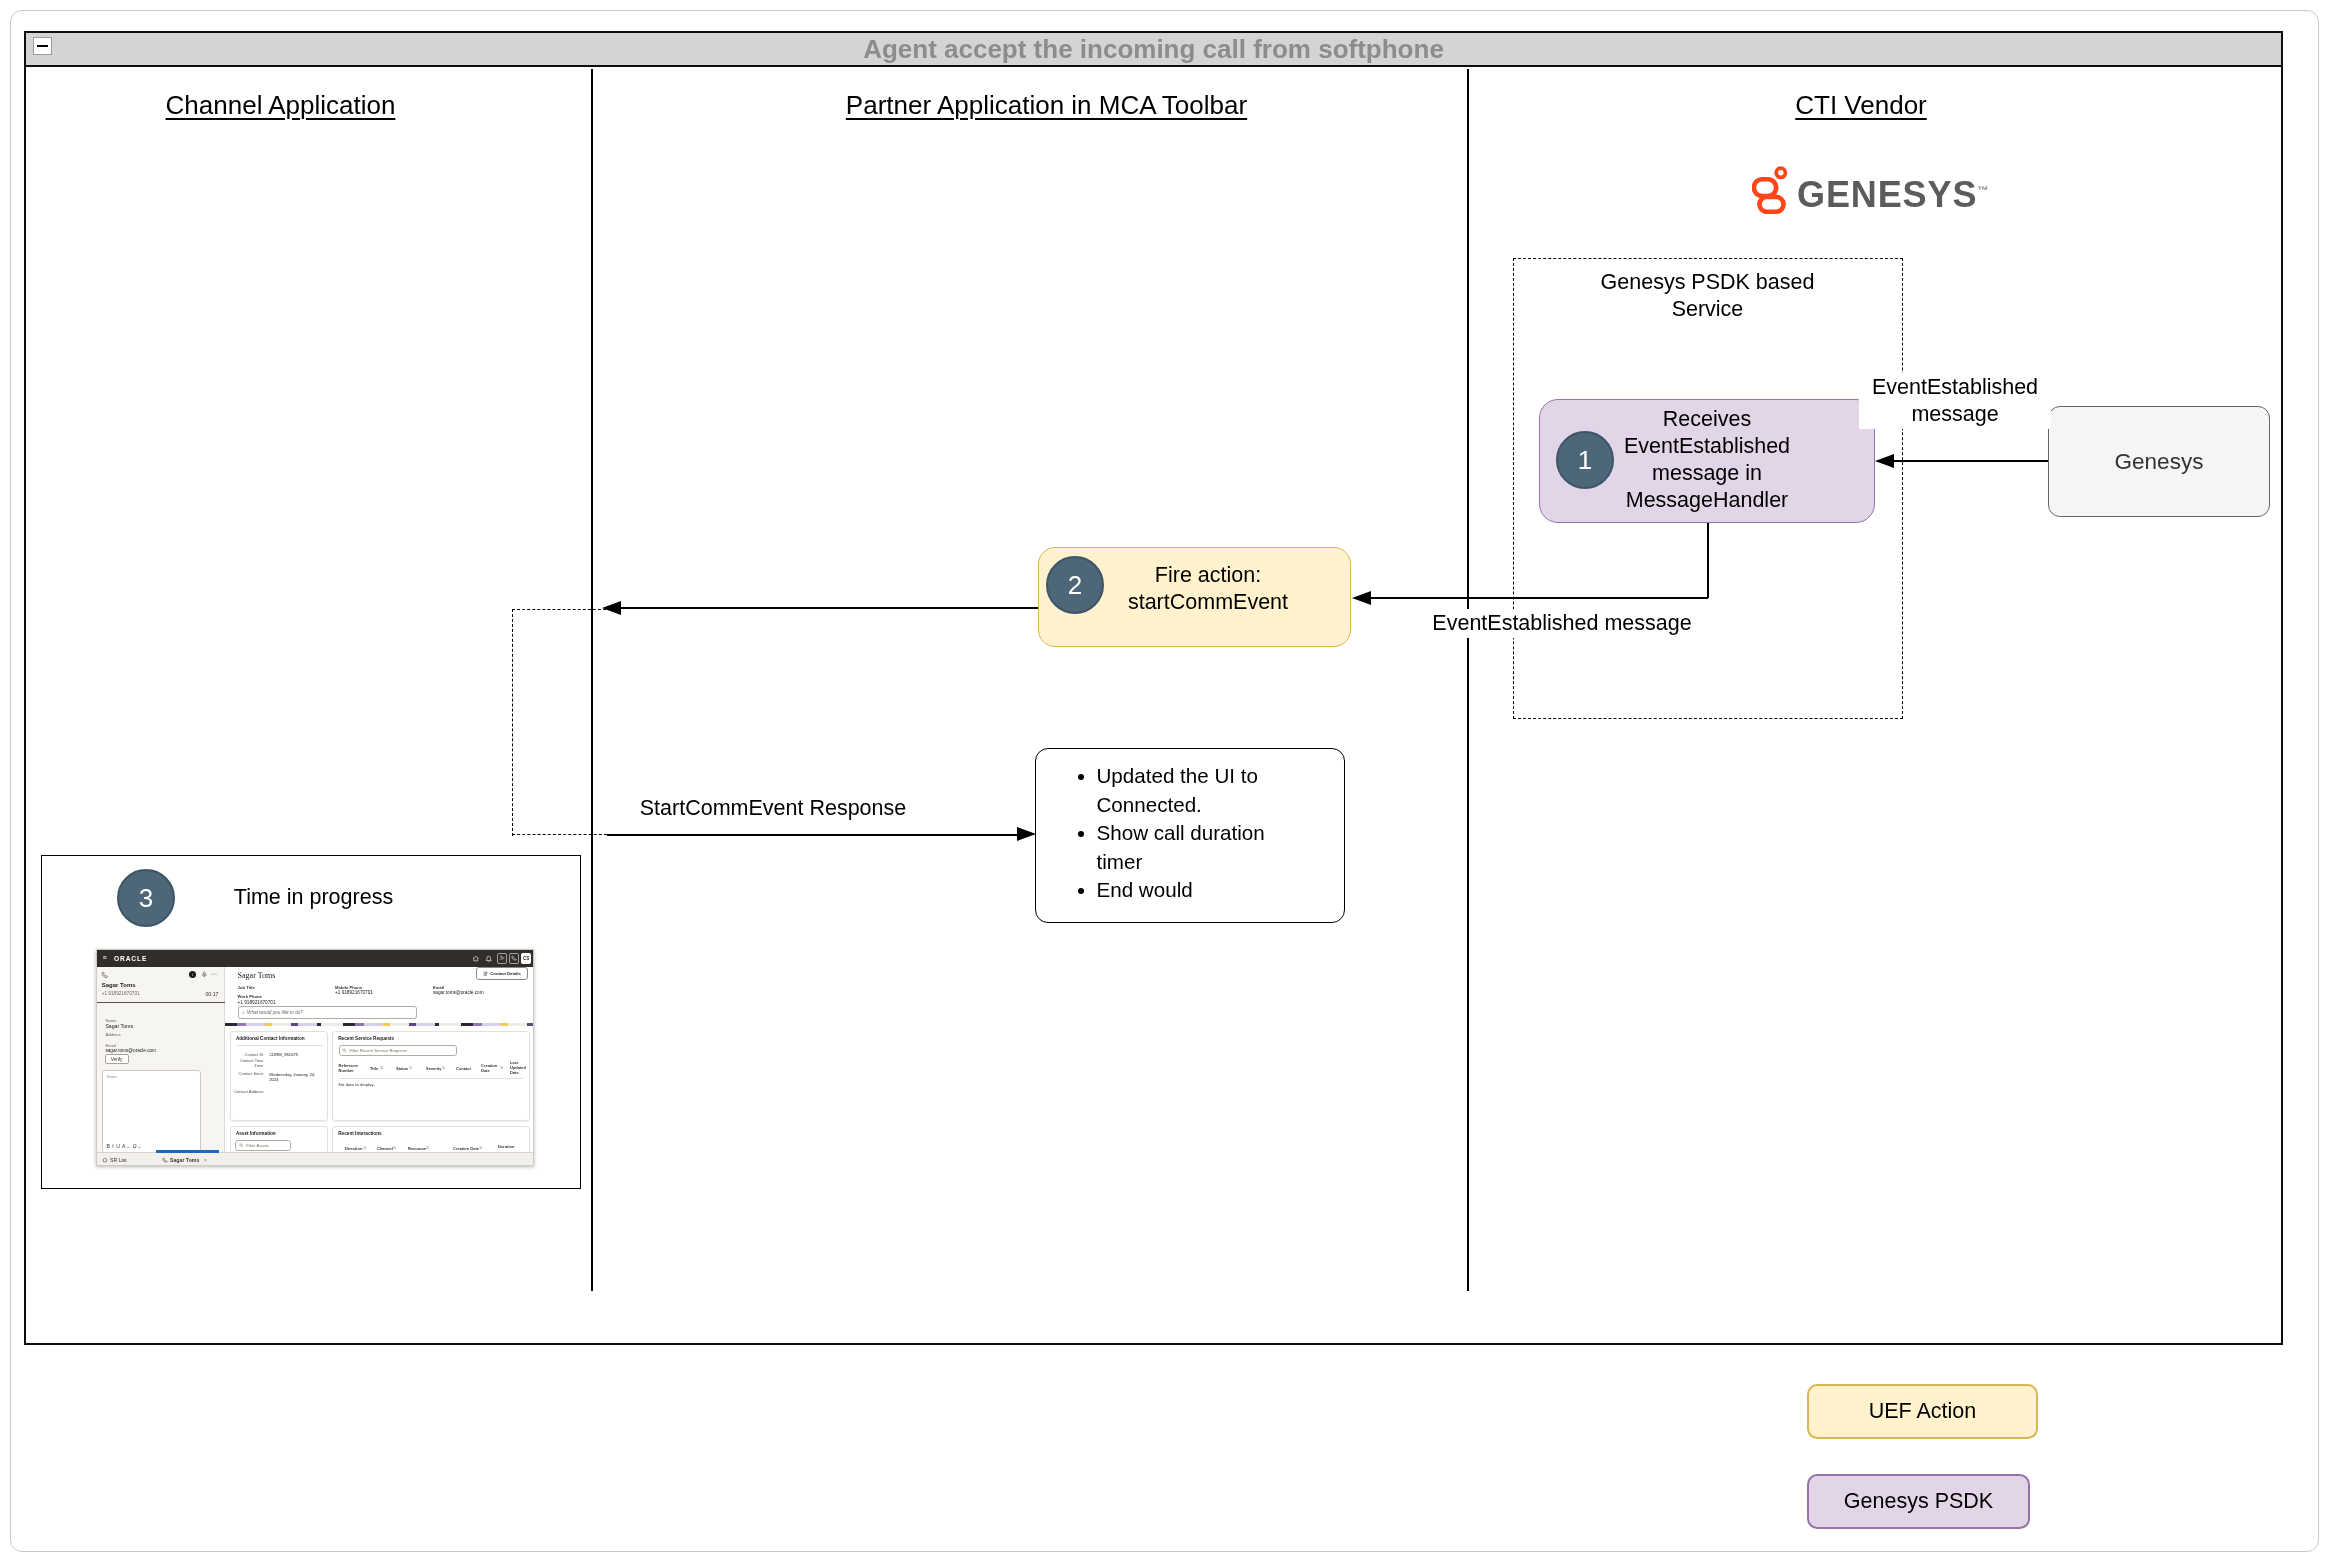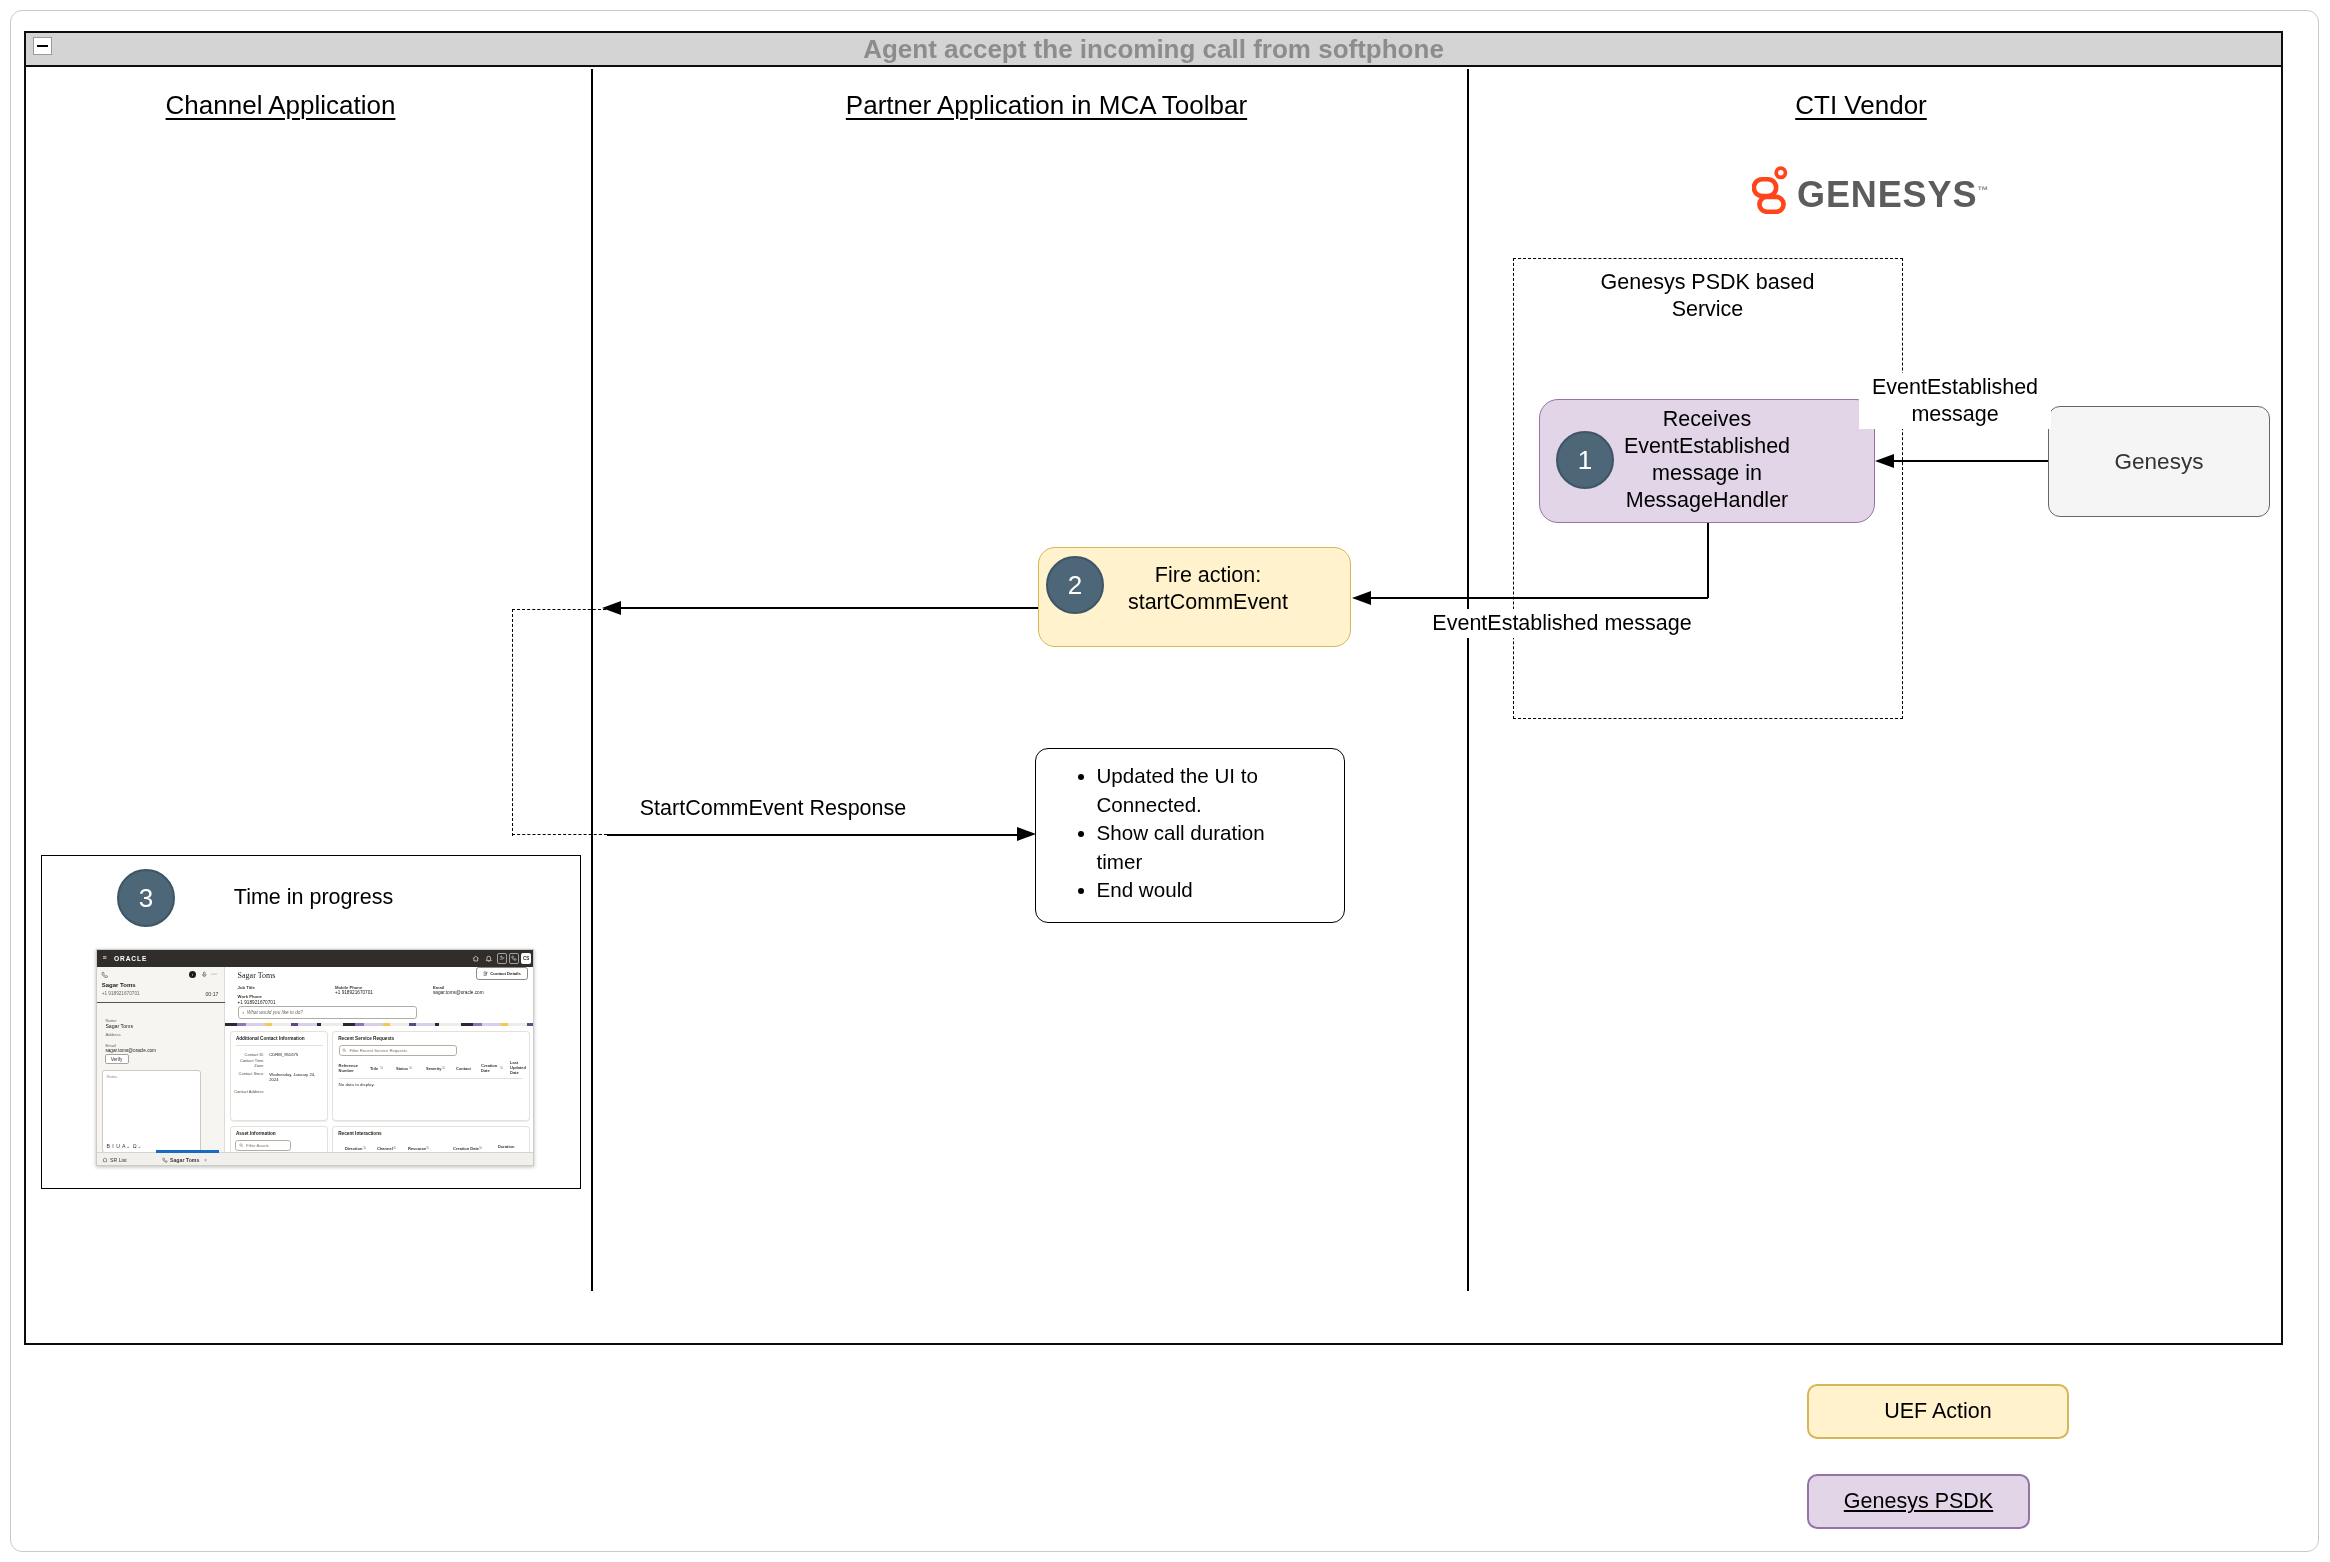--- a/index.html
+++ b/index.html
@@ -10,21 +10,21 @@
   .frame{left:24px;top:31px;width:2259px;height:1314px;border:2.3px solid #0d0d0d;background:#fff;}
   .titlebar{left:24px;top:31px;width:2259px;height:36px;background:#d4d4d4;border:2.3px solid #0d0d0d;display:flex;align-items:center;justify-content:center;}
   .titlebar .t{font-size:26px;font-weight:bold;color:#8c8c8c;}
   .collapse-btn{left:33px;top:37px;width:19px;height:18px;background:#fff;border:1.4px solid #9a9a9a;display:flex;align-items:center;justify-content:center;}
   .collapse-btn .minus{width:10.3px;height:2.8px;background:#000;}
   .lane-title{font-size:26px;color:#000;text-align:center;text-decoration:underline;text-decoration-thickness:1.9px;text-underline-offset:4.2px;}
   .lane-line{width:1.9px;background:#000;}
   .dashed-box{border:1.9px dashed #000;}
   .node-text{font-size:21.5px;line-height:27px;text-align:center;color:#000;}
   .shape{border-radius:19px;}
-  .purple{background:#e1d5e7;border:1.9px solid #9673a6;text-decoration:underline;}
+  .purple{background:#e1d5e7;border:1.9px solid #9673a6;}
   .yellow{background:#fff2cc;border:1.9px solid #d6b656;}
   .graybox{background:#f5f5f5;border:1.9px solid #666;border-radius:12px;}
   .whitebox{background:#fff;border:1.9px solid #000;border-radius:13px;}
   .circle-num{width:58px;height:58px;border-radius:50%;background:#4d6678;border:2.3px solid #3e5567;color:#fff;font-size:26px;display:flex;align-items:center;justify-content:center;}
   .hline{height:1.9px;background:#000;}
   .vline{width:1.9px;background:#000;}
   .arrow-left{width:0;height:0;border-top:7px solid transparent;border-bottom:7px solid transparent;border-right:19px solid #000;}
   .arrow-right{width:0;height:0;border-top:7px solid transparent;border-bottom:7px solid transparent;border-left:19px solid #000;}
   .edge-label{font-size:21.5px;line-height:27px;text-align:center;background:#fff;padding:0.9px 5.6px;}
   .dash-h{border-top:1.9px dashed #000;}
@@ -334,17 +334,17 @@
       <span class="abs" style="left:65px;top:4.2px;">
         <svg width="6" height="6" viewBox="0 0 24 24">
             <path d="M7 4c2 0 3 2 3 3s-2 2-1 4 3 4 5 5 3-1 4-1 3 1 3 3-2 3-4 3C10 21 3 13 3 7c0-2 2-3 4-3z" fill="none" stroke="#3a352f" stroke-width="2"></path>
           </svg>
       </span>
       <span class="abs tabtxt" style="left:73px;top:4.2px;font-weight:bold;">Sagar Toms</span>
       <span class="abs tabtxt" style="left:107px;top:3.7px;color:#8a837b;">×</span>
     </div>
   </div>
 
-  <div class="abs legend yellow" style="left:1807px;top:1384px;width:262px;height:55px;">UEF Action</div>
+  <div class="abs legend yellow" style="left:1807px;top:1384px;width:231px;height:55px;">UEF Action</div>
   <div class="abs legend purple" style="left:1807px;top:1474px;width:223px;height:55px;">Genesys PSDK</div>
 
 </div>
 
 
 </body></html>

